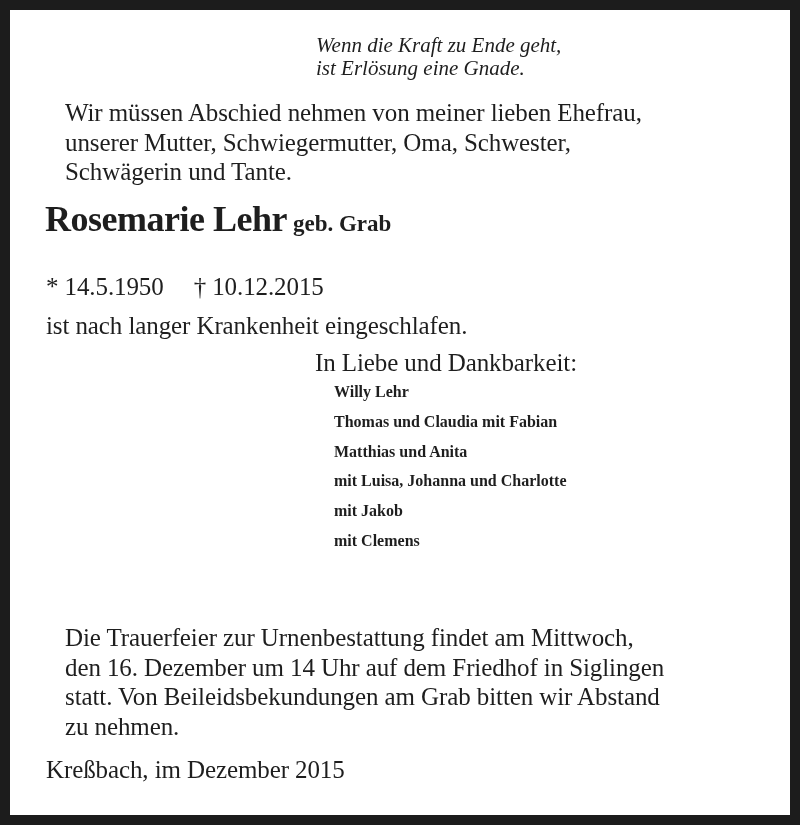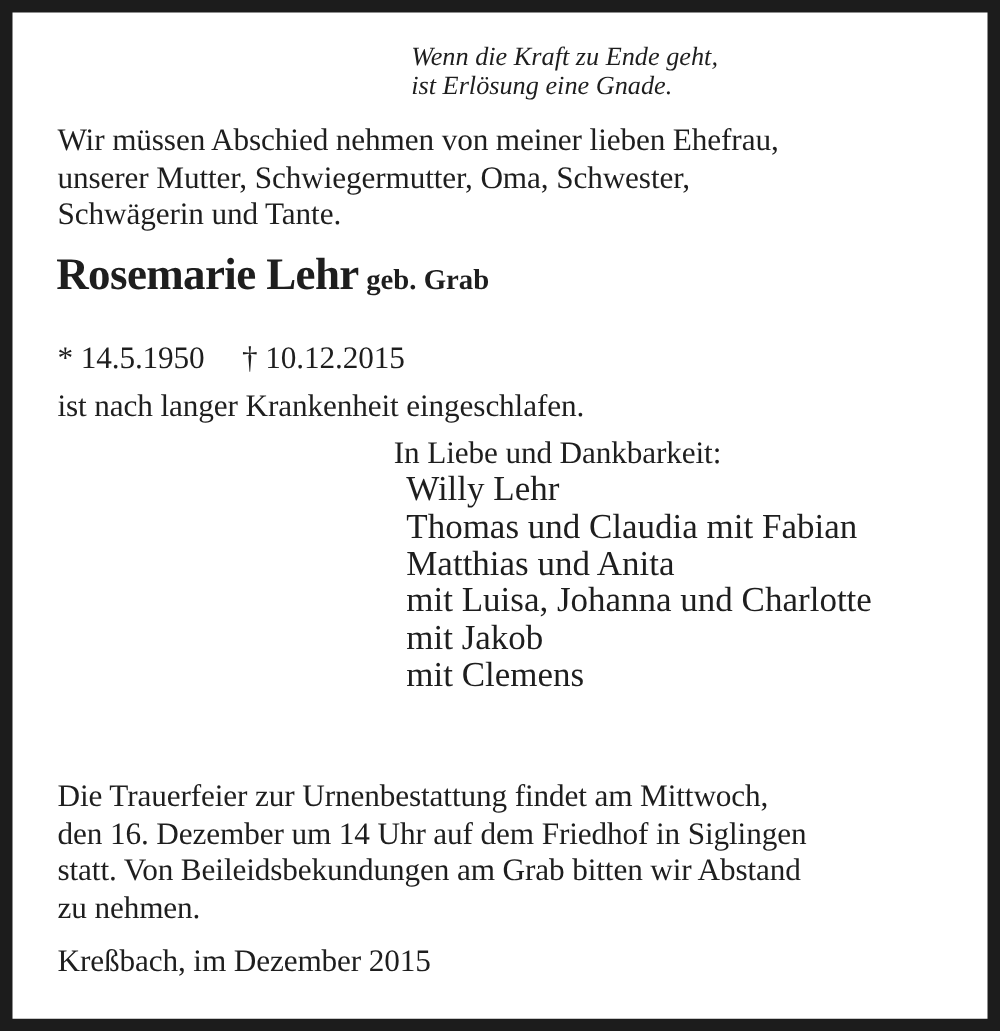--- a/index.html
+++ b/index.html
@@ -16,21 +16,20 @@
     left: 10px; top: 10px;
     width: 780px; height: 805px;
     background: #ffffff;
   }
   .abs { position: absolute; white-space: nowrap; }
   .motto {
     left: 306px; top: 24px;
     font-style: italic;
     font-size: 21px;
     line-height: 23px;
-    margin-left: 13px;
   }
   .motto div { white-space: nowrap; }
   .body-text {
     font-size: 25px;
     line-height: 29.5px;
     letter-spacing: -0.1px;
   }
   .intro { left: 36px; top: 88px; }
   .name-line { left: 35px; top: 188px; }
   .name {
@@ -41,26 +40,26 @@
   .maiden {
     font-weight: bold;
     font-size: 23px;
     margin-left: 6px;
   }
   .dates { left: 36px; top: 262px; }
   .dates .death { margin-left: 30px; }
   .passed { left: 36px; top: 301px; }
   .thanks { left: 305px; top: 338px; }
   .family {
-    left: 315px; top: 367px;
-    font-weight: normal;
-    font-size: 28px;
+    left: 305px; top: 367px;
+    font-weight: bold;
+    font-size: 16px;
     line-height: 29.8px;
   }
-  .family div, .intro div, .funeral div { white-space: nowrap; }
+  .family div, .intro div, .funeral div { white-space: nowrap; margin-left: 19px; }
   .funeral { left: 36px; top: 613px; }
   .place { left: 36px; top: 745px; }
 </style>
 </head>
 <body>
 
 <div class="card">
 
   <div class="abs motto">
     <div>Wenn die Kraft zu Ende geht,</div>

